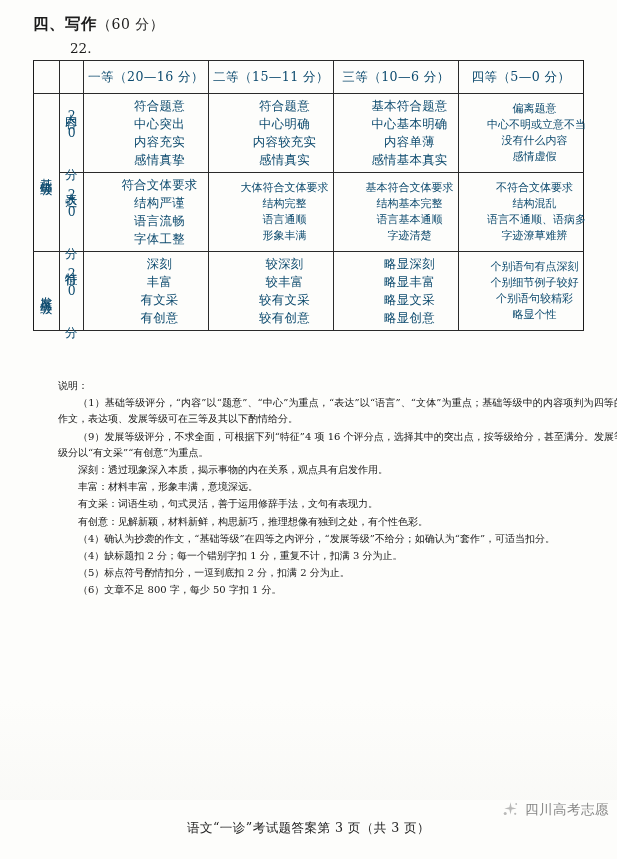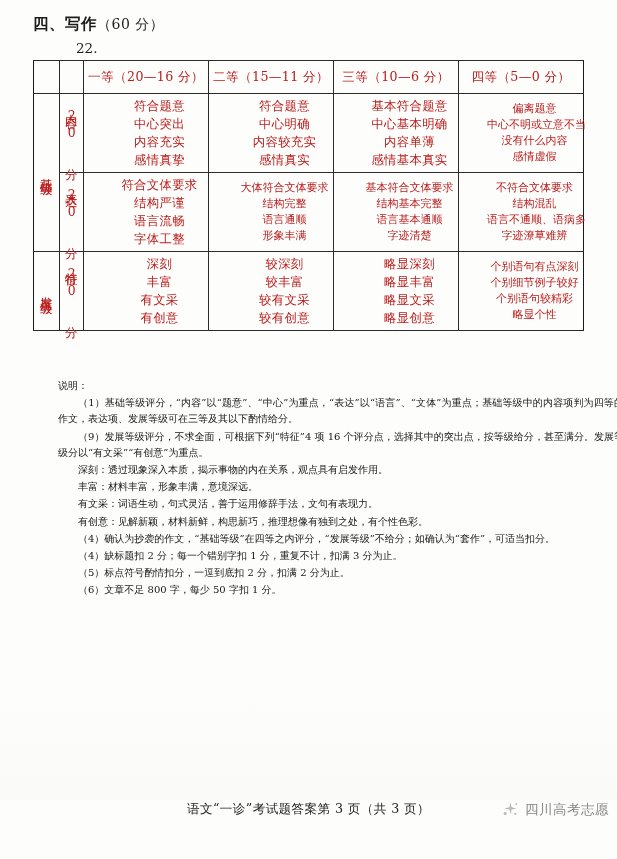--- a/index.html
+++ b/index.html
@@ -32,21 +32,21 @@
     font-weight: 700;
     letter-spacing: 0.5px;
     white-space: nowrap;
   }
   .section-title .paren {
     font-weight: 400;
     font-size: 14px;
   }
   .q-number {
     position: absolute;
-    left: 76px;
+    left: 70px;
     top: 40px;
     font-size: 13.5px;
     font-family: "DejaVu Serif", "Liberation Serif", serif;
   }
 
   
   .rubric-wrap {
     position: absolute;
     left: 33px;
     top: 60px;
@@ -57,21 +57,21 @@
     width: 550px;
     table-layout: fixed;
   }
   table.rubric td {
     border: 1px solid #2a2a2a;
     text-align: center;
     vertical-align: middle;
     font-size: 12.6px;
     line-height: 1.45;
     padding: 3px 1px;
-    color: #b91c1c;
+    color: #0c4a6e;
   }
   table.rubric td.outer-l { border-left: 1.6px solid #1a1a1a; }
   table.rubric td.outer-r { border-right: 1.6px solid #1a1a1a; }
   .col-grade  { width: 26px; }
   .col-item   { width: 24px; }
   .col-level  { width: 125px; }
 
   .vert {
     writing-mode: vertical-rl;
     text-orientation: upright;
@@ -112,21 +112,21 @@
     margin: 0 0 1px 0;
     text-align: justify;
     text-justify: inter-ideograph;
   }
   .notes p.indent { text-indent: 2em; }
 
   
   .footer {
     position: absolute;
     left: 0;
-    top: 801px;
+    top: 820px;
     width: 617px;
     text-align: center;
     font-size: 12.6px;
     color: #222;
     letter-spacing: 0.4px;
   }
 
   
   .watermark {
     position: absolute;

